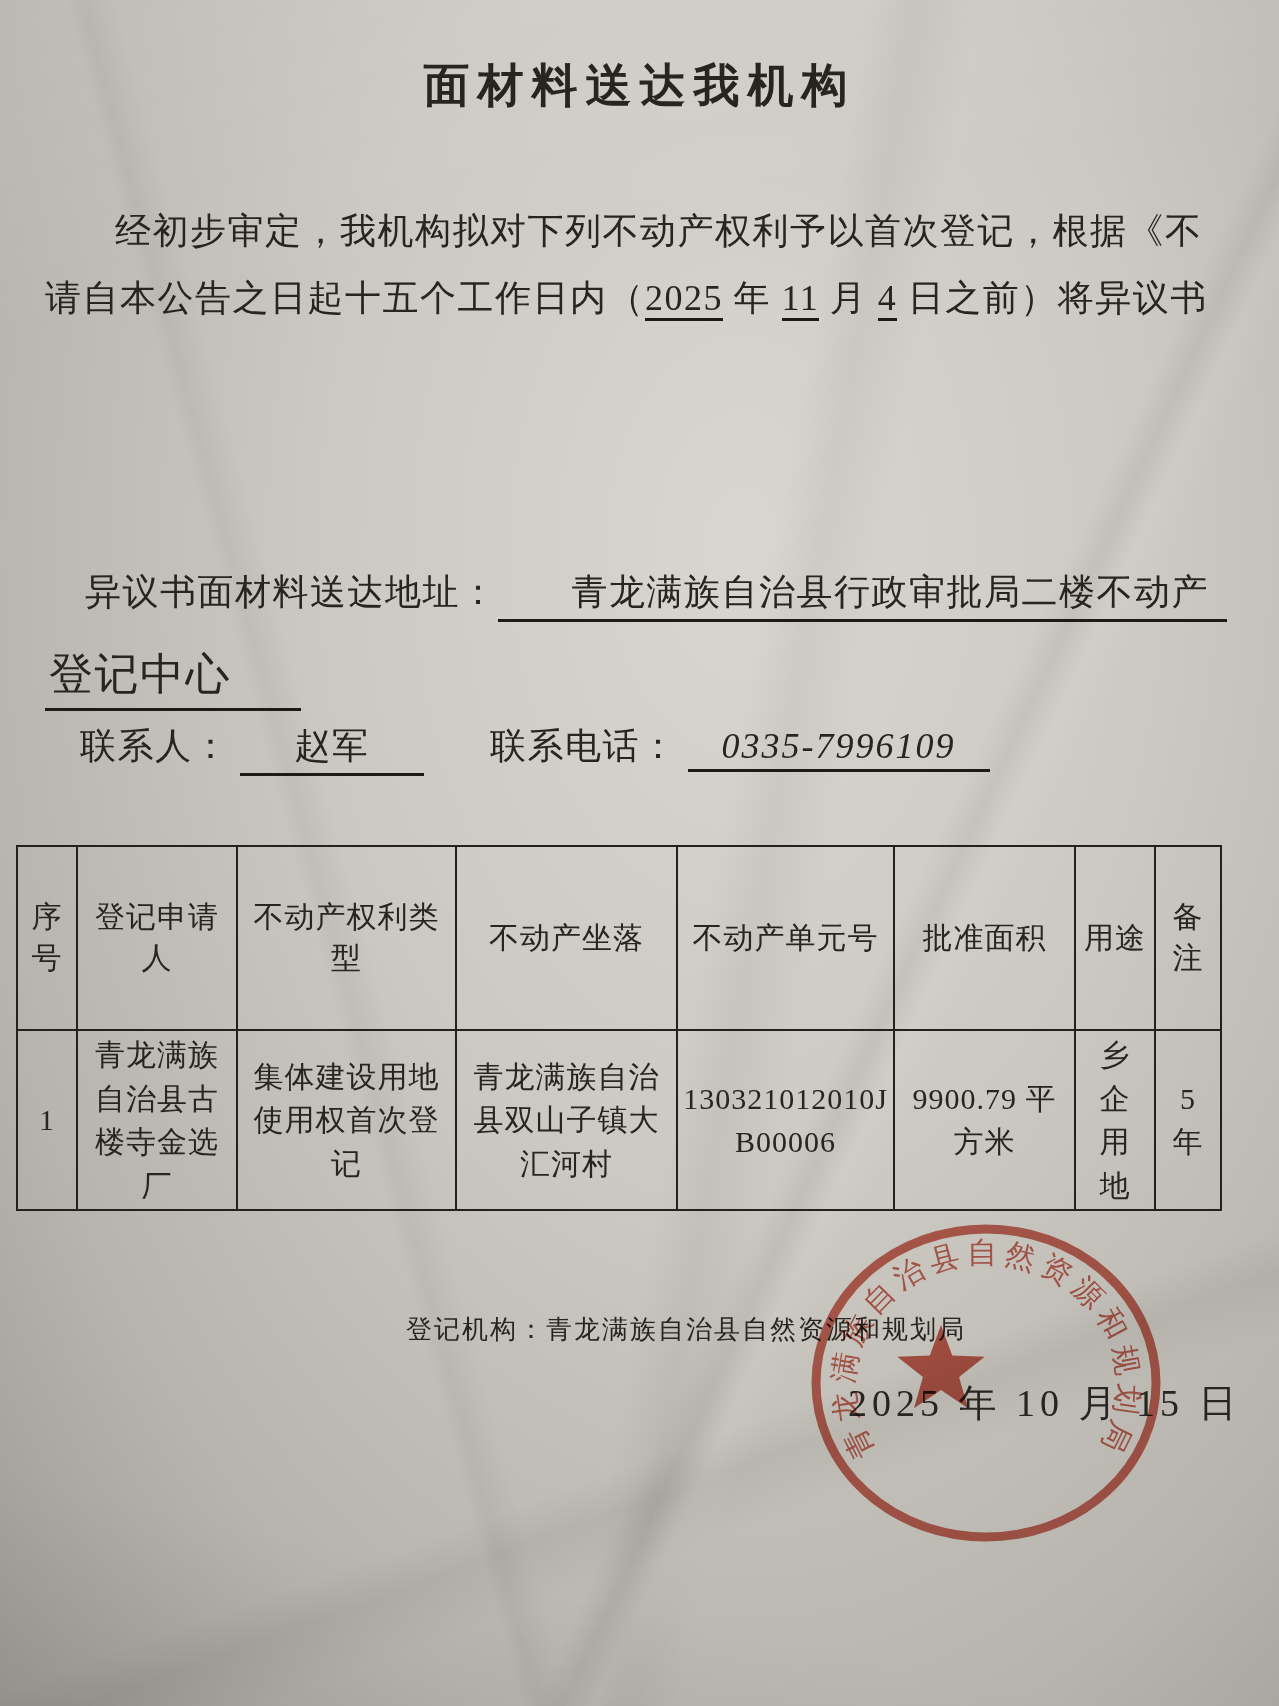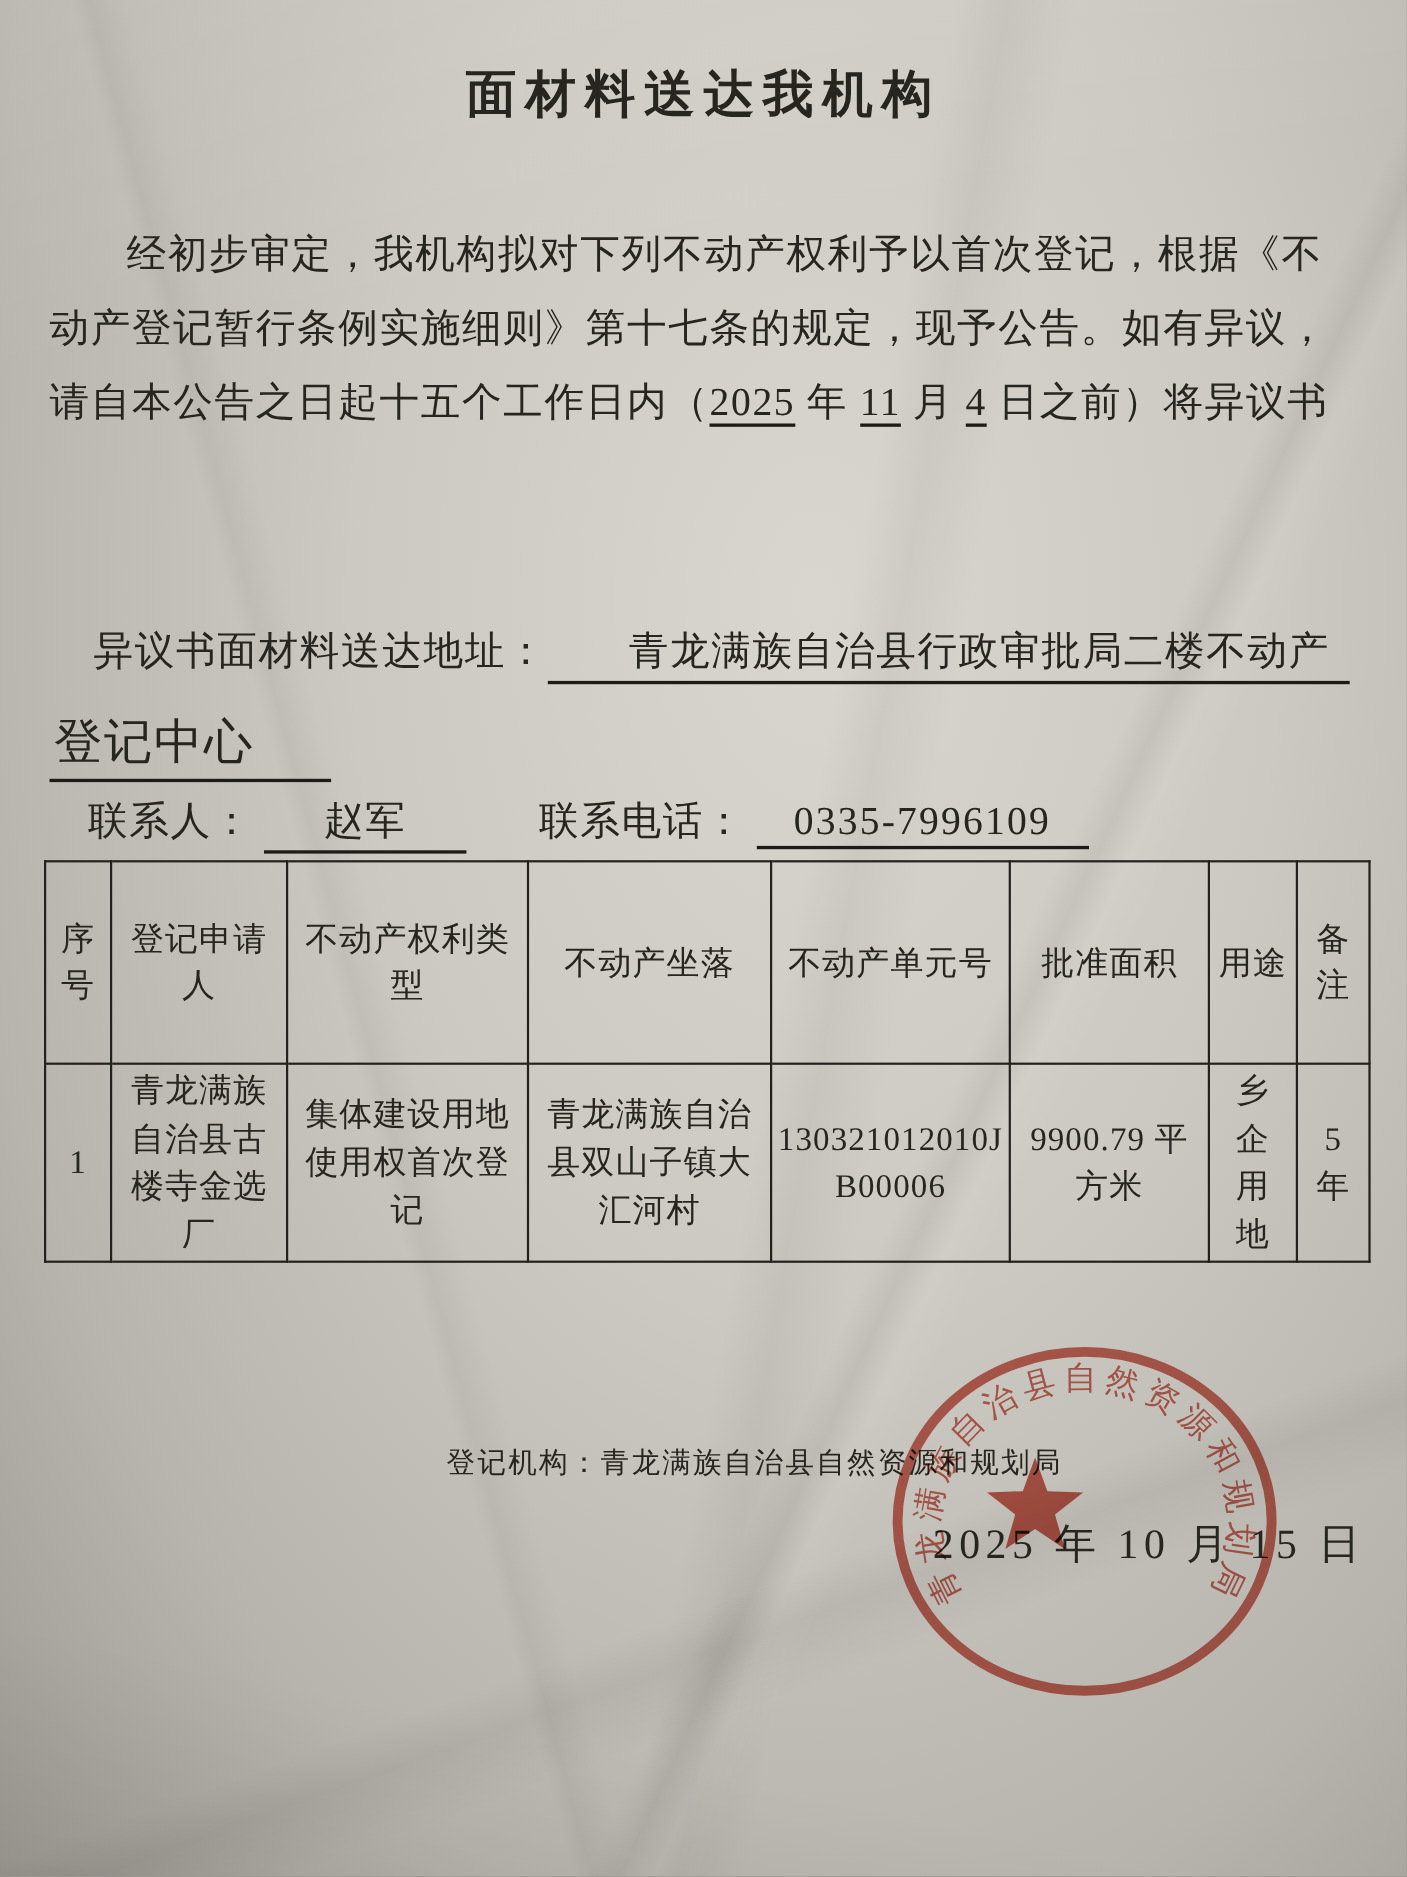--- a/index.html
+++ b/index.html
@@ -49,27 +49,26 @@
     font-size:44px;letter-spacing:1.5px;
   }
   .addr-line2 .ul{display:inline-block;padding:0 70px 4px 4px;}
 
   .contact-line{
     position:absolute;left:80px;top:722px;
     font-size:36px;letter-spacing:1.5px;white-space:nowrap;
   }
   .contact-name{display:inline-block;min-width:100px;text-align:center;padding:0 42px 2px 42px;margin-left:10px;}
   .contact-gap{display:inline-block;width:66px;}
-  .contact-phone{display:inline-block;min-width:220px;text-align:left;padding:0 34px 2px 34px;margin-left:10px;letter-spacing:2px;}
+  .contact-phone{display:inline-block;min-width:220px;text-align:left;padding:0 34px 2px 34px;margin-left:10px;letter-spacing:2px;font-style:italic;}
 
   table.announce{
-    position:absolute;left:16px;top:782px;
+    position:absolute;left:16px;top:845px;
     width:1204px;border-collapse:collapse;table-layout:fixed;
     font-size:30px;
-    margin-left:24px;
   }
   table.announce th, table.announce td{
     border:2.5px solid #23211d;
     text-align:center;vertical-align:middle;
     font-weight:400;padding:2px;
     letter-spacing:1px;
   }
   table.announce th{height:178px;}
   table.announce td{height:158px;line-height:1.45;white-space:pre-line;}
 
@@ -89,21 +88,20 @@
 </style>
 </head>
 <body>
 
 <div class="page">
 
   <div class="title">面材料送达我机构</div>
 
   <div class="body-block">
     <div class="body-line indent">经初步审定，我机构拟对下列不动产权利予以首次登记，根据《不</div>
-    <div class="body-line">动产登记暂行条例实施细则》第十七条的规定，现予公告。如有异议，</div>
     <div class="body-line"><span>请自本公告之日起十五个工作日内（</span><span class="ul">2025</span><span> 年 </span><span class="ul">11</span><span> 月 </span><span class="ul">4</span><span> 日之前）将异议书</span></div>
   </div>
 
   <div class="addr-line">
     <span>异议书面材料送达地址：</span><span class="ul">青龙满族自治县行政审批局二楼不动产</span>
   </div>
   <div class="addr-line2">
     <span class="ul">登记中心</span>
   </div>
 

